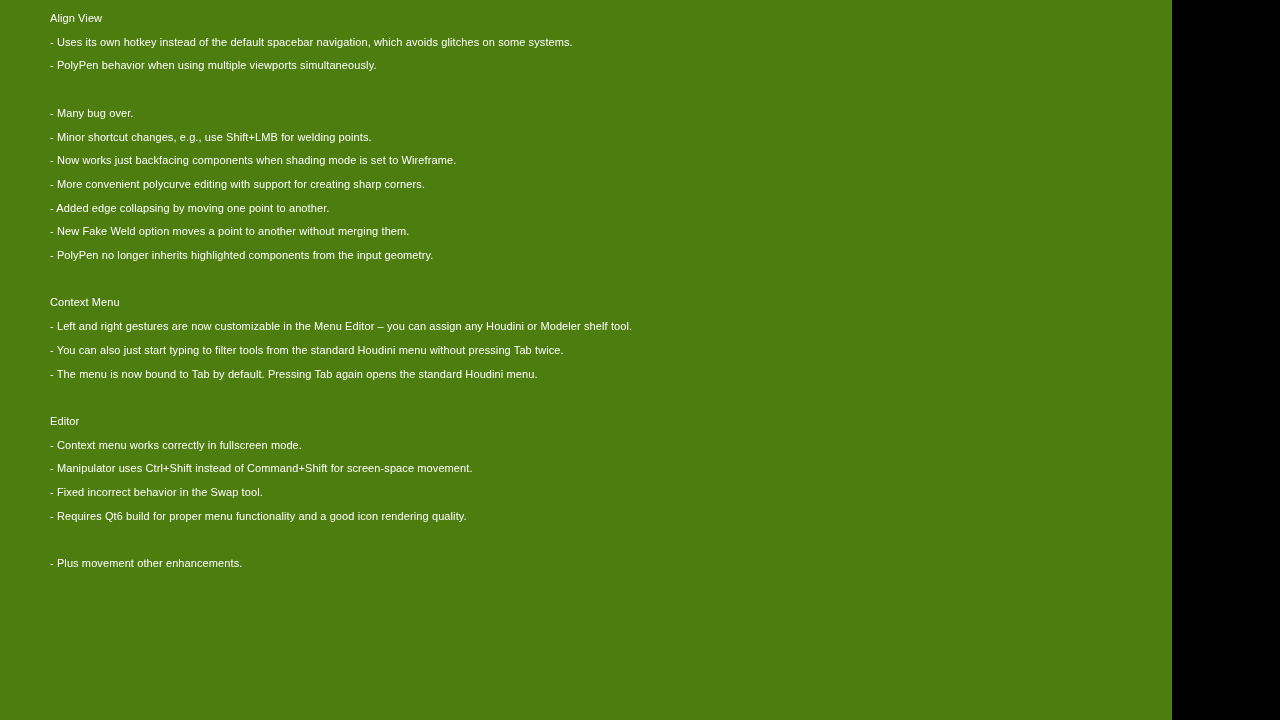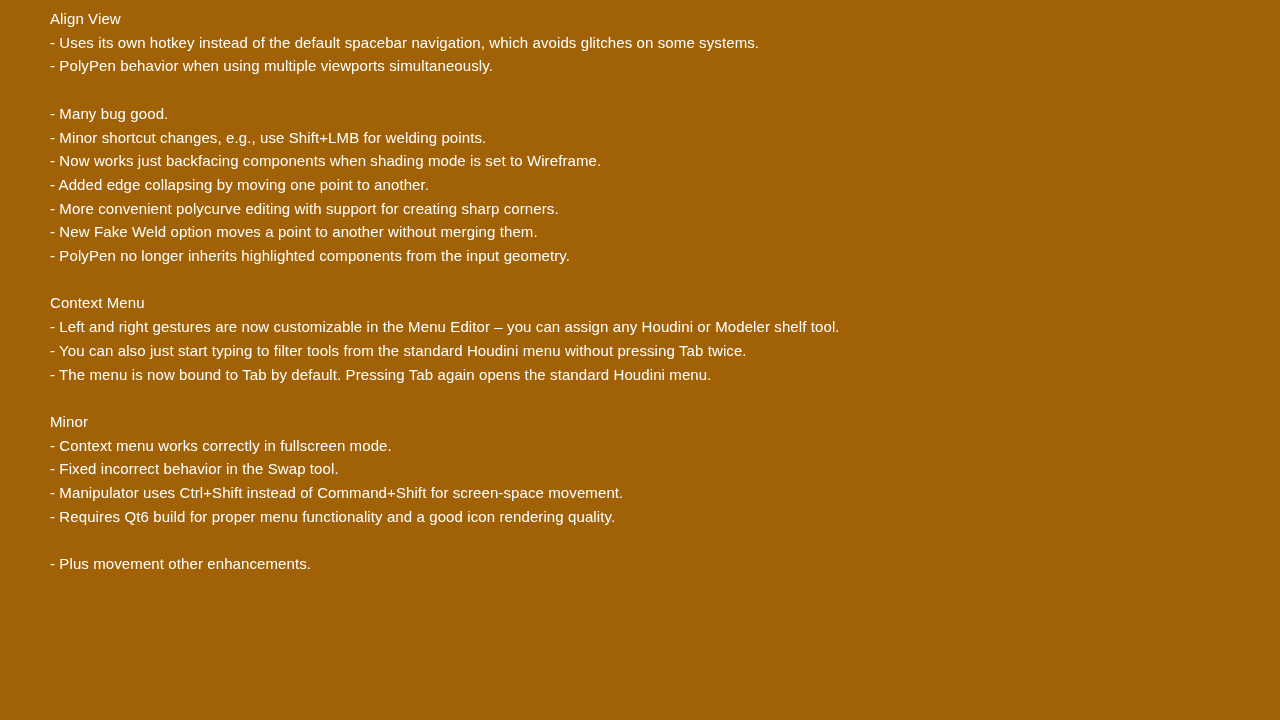--- a/index.html
+++ b/index.html
@@ -5,26 +5,26 @@
   html, body {
     margin: 0;
     padding: 0;
     background: #000000;
     width: 1280px;
     height: 720px;
     overflow: hidden;
   }
   .slide {
     position: relative;
-    width: 1280px;
+    width: 1172px;
     height: 720px;
-    background: #a16207;
+    background: #4d7c0f;
     color: #ffffff;
     font-family: "Liberation Sans", "DejaVu Sans", sans-serif;
-    font-size: 15px;
+    font-size: 11px;
     line-height: 23.7px;
     box-sizing: border-box;
     padding: 7px 40px 0 50px;
     -webkit-font-smoothing: antialiased;
   }
   .section {
     margin: 0 0 23.7px 0;
   }
   .heading, .line {
     white-space: pre;
@@ -36,41 +36,41 @@
 
 <div class="slide">
 
   <div class="section">
     <div class="heading">Align View</div>
     <div class="line">- Uses its own hotkey instead of the default spacebar navigation, which avoids glitches on some systems.</div>
     <div class="line">- PolyPen behavior when using multiple viewports simultaneously.</div>
   </div>
 
   <div class="section">
-    <div class="line">- Many bug good.</div>
+    <div class="line">- Many bug over.</div>
     <div class="line">- Minor shortcut changes, e.g., use Shift+LMB for welding points.</div>
     <div class="line">- Now works just backfacing components when shading mode is set to Wireframe.</div>
+    <div class="line">- More convenient polycurve editing with support for creating sharp corners.</div>
     <div class="line">- Added edge collapsing by moving one point to another.</div>
-    <div class="line">- More convenient polycurve editing with support for creating sharp corners.</div>
     <div class="line">- New Fake Weld option moves a point to another without merging them.</div>
     <div class="line">- PolyPen no longer inherits highlighted components from the input geometry.</div>
   </div>
 
   <div class="section">
     <div class="heading">Context Menu</div>
     <div class="line">- Left and right gestures are now customizable in the Menu Editor – you can assign any Houdini or Modeler shelf tool.</div>
     <div class="line">- You can also just start typing to filter tools from the standard Houdini menu without pressing Tab twice.</div>
     <div class="line">- The menu is now bound to Tab by default. Pressing Tab again opens the standard Houdini menu.</div>
   </div>
 
   <div class="section">
-    <div class="heading">Minor</div>
+    <div class="heading">Editor</div>
     <div class="line">- Context menu works correctly in fullscreen mode.</div>
+    <div class="line">- Manipulator uses Ctrl+Shift instead of Command+Shift for screen-space movement.</div>
     <div class="line">- Fixed incorrect behavior in the Swap tool.</div>
-    <div class="line">- Manipulator uses Ctrl+Shift instead of Command+Shift for screen-space movement.</div>
     <div class="line">- Requires Qt6 build for proper menu functionality and a good icon rendering quality.</div>
   </div>
 
   <div class="section">
     <div class="line">- Plus movement other enhancements.</div>
   </div>
 
 </div>
 
 </body></html>

